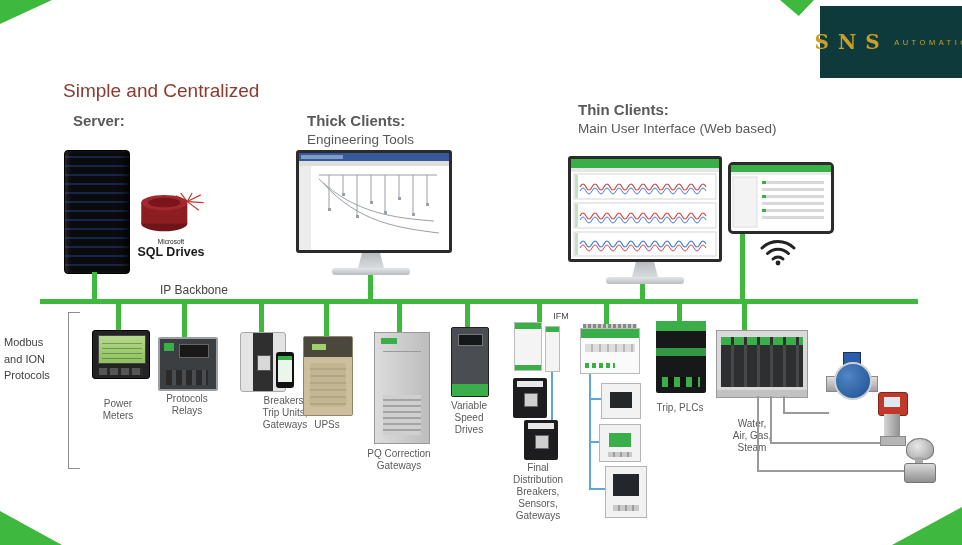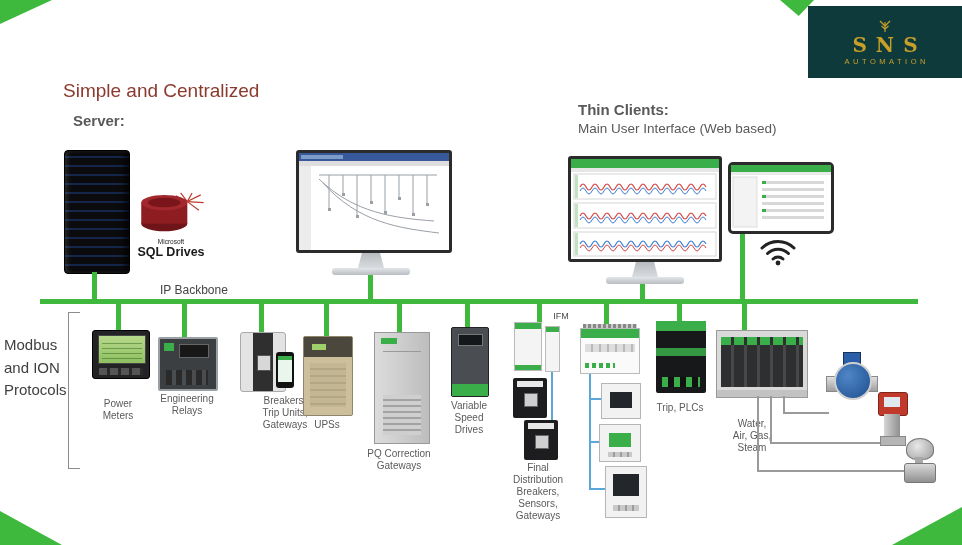--- a/index.html
+++ b/index.html
@@ -7,39 +7,39 @@
          font-family:"Liberation Sans",sans-serif;color:#595959;}
 
   
   .corner{position:absolute;background:#3eb93e;}
   .c-tl{left:0;top:0;width:52px;height:24px;clip-path:polygon(0 0,100% 0,0 100%);}
   .c-tr{left:780px;top:0;width:34px;height:16px;clip-path:polygon(0 0,100% 0,55% 100%);}
   .c-bl{left:0;bottom:0;width:62px;height:34px;clip-path:polygon(0 0,0 100%,100% 100%);}
   .c-br{right:0;bottom:0;width:70px;height:38px;clip-path:polygon(100% 0,100% 100%,0 100%);}
 
   
-  .logo{position:absolute;right:0;top:6px;width:154px;height:72px;background:#0f3a3c;
-        display:flex;flex-direction:column;align-items:center;justify-content:center;gap:2px;}
+  .logo{position:absolute;right:0;top:6px;width:142px;height:72px;background:#0f3a3c;
+        display:flex;flex-direction:row;align-items:center;justify-content:center;gap:2px;}
   .logo-sns{color:#c8a028;font-family:"DejaVu Serif",serif;font-size:20px;font-weight:bold;
             letter-spacing:9px;margin-left:9px;line-height:1;}
   .logo-sub{color:#c8a028;font-size:7.5px;letter-spacing:3.5px;margin-left:3.5px;}
 
   .title{position:absolute;left:63px;top:80px;font-size:19px;color:#8b3a2e;}
   .colhead{position:absolute;}
   .colhead .h{font-weight:bold;font-size:15px;color:#595959;line-height:1.35;}
   .colhead .s{font-size:13.5px;color:#595959;line-height:1.35;}
 
   
   .backbone{position:absolute;left:40px;top:299px;width:878px;height:5px;background:#3eb93e;}
   .stem{position:absolute;width:5px;background:#3eb93e;}
   .bb-label{position:absolute;left:160px;top:283px;font-size:12px;color:#444;}
   .ifm-label{position:absolute;left:546px;top:311px;width:30px;font-size:9px;color:#4a4a4a;text-align:center;}
 
   .bracket{position:absolute;background:#8c8c8c;}
-  .protocols{position:absolute;left:4px;top:334px;width:60px;font-size:15px;color:#3f3f3f;line-height:1.5;}
+  .protocols{position:absolute;left:4px;top:334px;width:60px;font-size:11px;color:#3f3f3f;line-height:1.5;}
 
   .dlabel{position:absolute;font-size:10px;color:#5a5a5a;text-align:center;line-height:1.2;}
 
   
   .tower{position:absolute;left:64px;top:150px;width:64px;height:122px;background:#0c0c0e;
          border-radius:4px;border:1px solid #000;
          background-image:repeating-linear-gradient(180deg,#0b0b0d 0 5px,#14264a 5px 7px,#0b0b0d 7px 9px);
          box-shadow:inset 3px 0 4px rgba(255,255,255,.12), inset -4px 0 6px rgba(0,0,0,.7);}
 
   
@@ -165,20 +165,24 @@
       </g>
     </svg>
     <div class="logo-sns">SNS</div>
     <div class="logo-sub">AUTOMATION</div>
   </div>
 
   <div class="title">Simple and Centralized</div>
 
   <div class="colhead" style="left:73px;top:111px;">
     <div class="h">Server:</div>
+  </div>
+  <div class="colhead" style="left:307px;top:111px;">
+    <div class="h">Thick Clients:</div>
+    <div class="s">Engineering Tools</div>
   </div>
   <div class="colhead" style="left:578px;top:100px;">
     <div class="h">Thin Clients:</div>
     <div class="s">Main User Interface (Web based)</div>
   </div>
 
   <div class="tower"></div>
   <div class="sql-wrap">
     <svg viewBox="0 0 70 50" width="70" height="48">
       <g stroke="#c0392b" stroke-width="1.2">
@@ -319,21 +323,21 @@
       </div>
     <div class="pm-btns"></div>
   </div>
   <div class="dlabel" style="left:88px;top:398px;width:60px;">Power Meters</div>
 
   <div class="prel">
     <div class="prel-chip"></div>
     <div class="prel-disp"></div>
     <div class="prel-keys"></div>
   </div>
-  <div class="dlabel" style="left:156px;top:393px;width:62px;">Engineering Relays</div>
+  <div class="dlabel" style="left:156px;top:393px;width:62px;">Protocols Relays</div>
 
   <div class="brk">
     <div class="brk-band"></div>
     <div class="brk-tog"></div>
   </div>
   <div class="phone">
     <div class="phone-scr">
         <div class="phone-hdr"></div>
       </div>
   </div>

